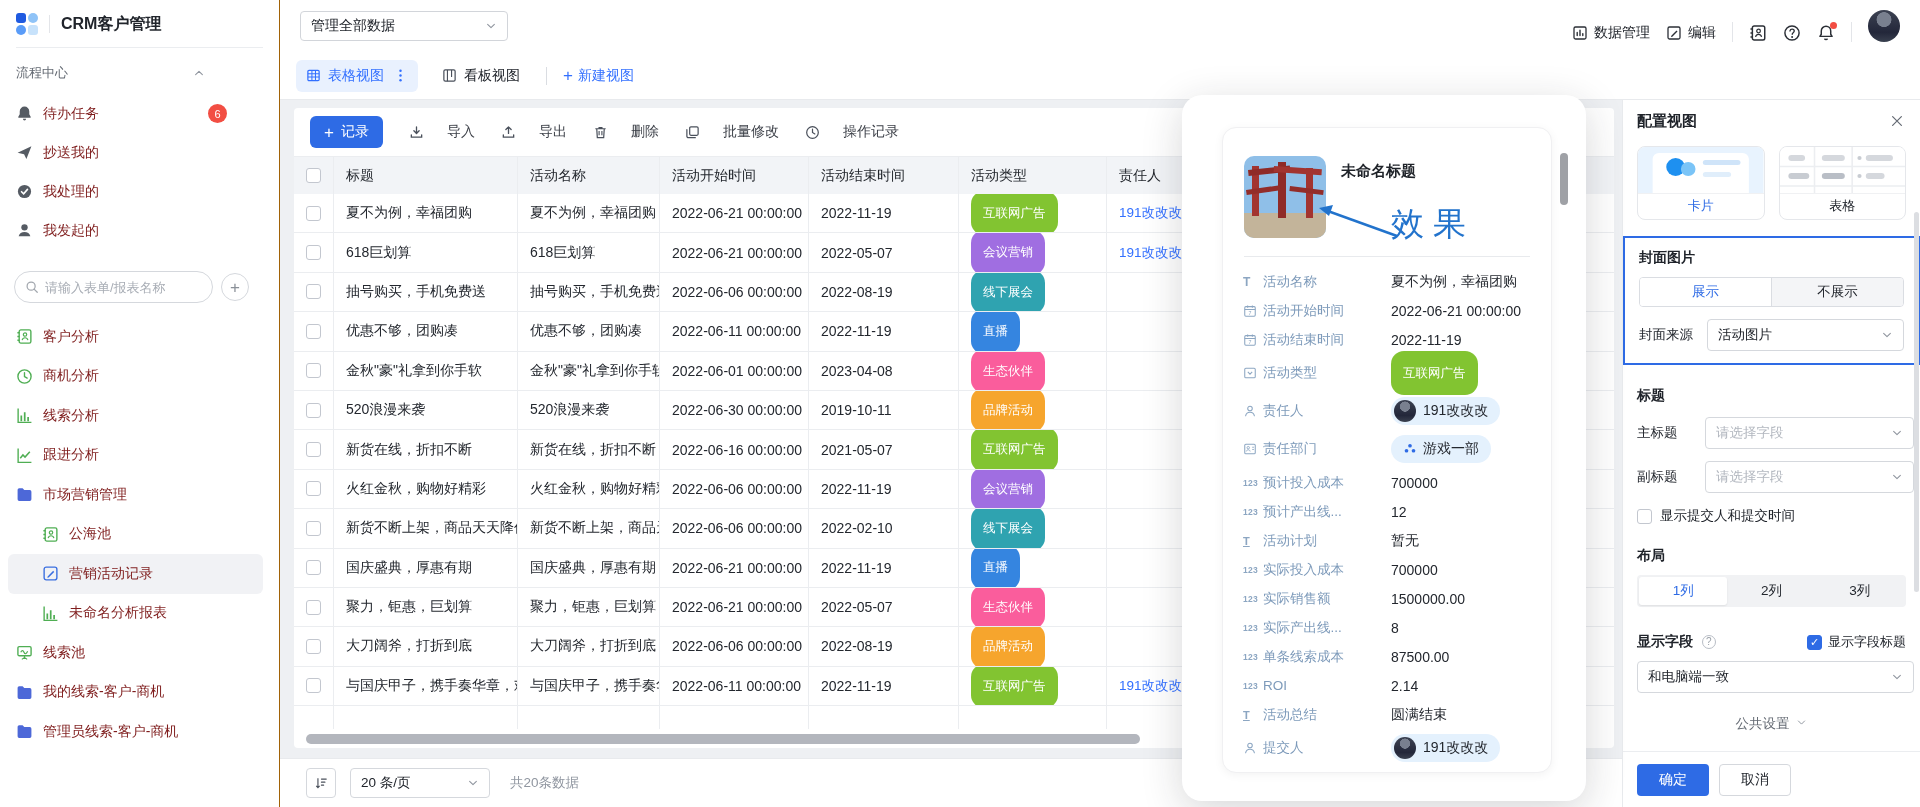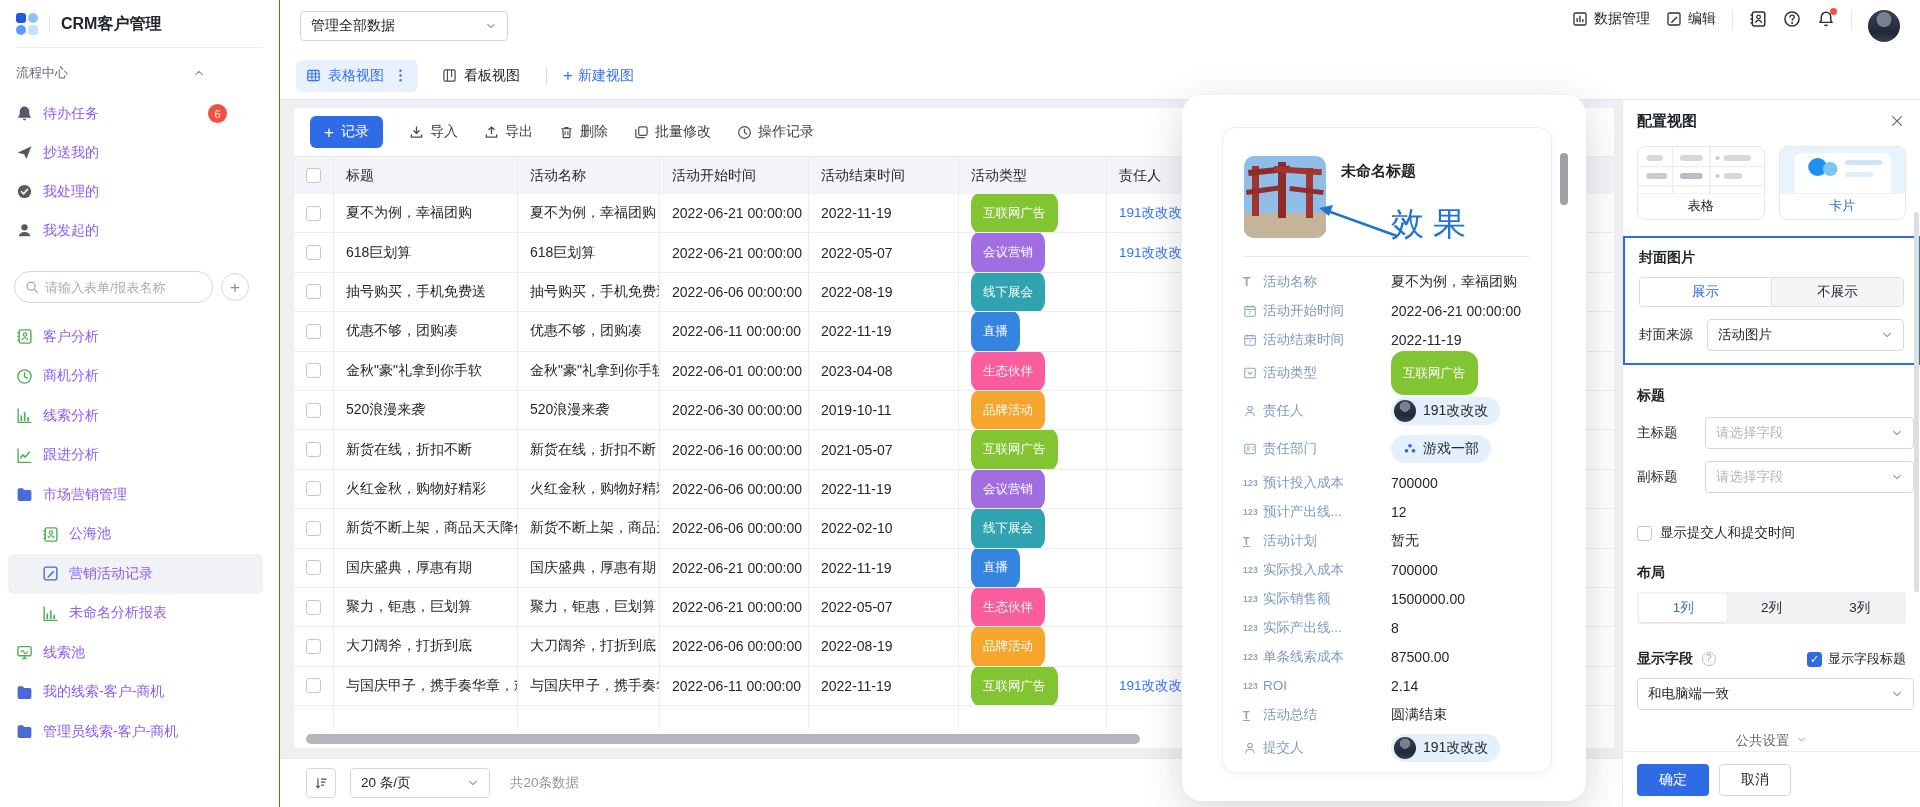--- a/index.html
+++ b/index.html
@@ -18,21 +18,21 @@
   .logo i:nth-child(3){background:#5a9cf8;border-radius:50%;}
   .logo i:nth-child(4){background:#c7e2fb;}
   .logo-sep{width:1px;height:18px;background:#e3e5e9;margin:0 11px;}
   .app-title{font-size:16px;font-weight:700;}
   .side-divider{position:absolute;top:47px;left:16px;right:16px;border-top:1px solid #ebedf0;}
   .section-row{position:absolute;top:64px;left:16px;right:16px;display:flex;align-items:center;color:#646a73;font-size:13px;}
   .section-row .ico{margin-left:auto;margin-right:58px;font-size:12px;color:#8f959e;}
   #process-list{position:absolute;top:94px;left:0;right:0;}
   .side-item{height:39px;display:flex;align-items:center;padding-left:16px;cursor:pointer;position:relative;}
   .side-item .ico{font-size:17px;color:#555b63;}
-  .side-label{margin-left:10px;font-size:14px;color:#8b5cf6;white-space:nowrap;}
+  .side-label{margin-left:10px;font-size:14px;color:#7f1d1d;white-space:nowrap;}
   .badge{position:absolute;left:208px;top:10px;width:19px;height:19px;border-radius:50%;background:#f24e43;color:#fff;
          font-size:11px;display:flex;align-items:center;justify-content:center;}
   .search-row{position:absolute;top:271px;left:14px;right:10px;display:flex;align-items:center;gap:8px;}
   .search-box{width:199px;height:32px;border:1px solid #d5d8dd;border-radius:16px;display:flex;align-items:center;padding:0 10px;gap:6px;background:#fff;}
   .search-box .ico{font-size:14px;color:#a2a7ae;}
   .search-box input{border:none;outline:none;width:140px;font-size:13px;color:#20242b;font-family:inherit;background:transparent;}
   .search-box input::placeholder{color:#a8adb5;}
   .add-form-btn{width:28px;height:28px;border:1px solid #d5d8dd;border-radius:50%;background:#fff;color:#8a9098;
                 font-size:17px;line-height:1;display:flex;align-items:center;justify-content:center;cursor:pointer;}
   #menu-list{position:absolute;top:317px;left:0;right:0;}
@@ -46,21 +46,21 @@
   .foot-item .ico{font-size:15px;color:#3d424a;}
   .foot-item.uni-gear .ico{font-size:16px;}
   .foot-item:nth-child(1){margin-left:18px;}
   .foot-item:nth-child(2){margin-left:54px;}
   .foot-item:nth-child(3){margin-left:48px;}
   
   #topbar{position:absolute;left:280px;top:0;right:0;height:52px;background:#fff;display:flex;align-items:center;z-index:4;}
   .ws-select{margin-left:20px;width:208px;height:30px;border:1px solid #d2d5da;border-radius:4px;display:flex;align-items:center;
              justify-content:space-between;padding:0 10px;cursor:pointer;background:#fff;}
   .ws-select .ico{font-size:12px;color:#8f959e;}
-  .top-right{margin-left:auto;margin-right:20px;display:flex;align-items:flex-start;gap:16px;}
+  .top-right{margin-left:auto;margin-right:20px;display:flex;align-items:flex-end;gap:16px;}
   .top-act{display:flex;align-items:center;gap:6px;cursor:pointer;}
   .top-act .ico{font-size:16px;color:#2b2f36;}
   .v-sep{width:1px;height:20px;background:#e3e5e9;}
   .top-iconbtn{position:relative;display:flex;cursor:pointer;}
   .top-iconbtn .ico{font-size:18px;color:#2b2f36;}
   .top-iconbtn .dot{position:absolute;top:-2px;right:-2px;width:7px;height:7px;border-radius:50%;background:#f24e43;}
   .avatar{width:32px;height:32px;border-radius:50%;cursor:pointer;flex:none;
           background:radial-gradient(circle at 50% 30%,#79808f 0 26%,transparent 28%),linear-gradient(180deg,#3c4252 0%,#23273a 70%,#39404f 100%);}
   
   #tabsrow{position:absolute;left:280px;top:52px;right:0;height:48px;background:#fff;border-bottom:1px solid #e8eaed;display:flex;align-items:center;z-index:4;}
@@ -74,21 +74,21 @@
   .tab-sep{width:1px;height:18px;background:#dadde2;margin:0 16px;}
   .new-view{display:flex;align-items:center;gap:5px;color:#3370ff;cursor:pointer;}
   .new-view .plus{font-size:17px;line-height:1;}
   
   #content{position:absolute;left:280px;top:100px;width:1342px;bottom:0;background:#eef0f3;}
   #tablecard{position:absolute;left:14px;top:8px;right:8px;height:640px;background:#fff;border-radius:4px;overflow:hidden;}
   .tc-toolbar{height:48px;display:flex;align-items:center;padding-left:16px;gap:26px;}
   .btn-add{height:32px;background:#2e6be5;color:#fff;border:none;border-radius:6px;padding:0 14px;font-size:14px;
            display:flex;align-items:center;gap:7px;cursor:pointer;font-family:inherit;}
   .btn-add .plus{font-size:17px;line-height:1;}
-  .tb-act{display:flex;align-items:center;gap:6px;color:#3b3f47;cursor:pointer;}
+  .tb-act{display:flex;align-items:center;gap:23px;color:#3b3f47;cursor:pointer;}
   .tb-act .ico{font-size:15px;color:#4a505b;}
   .t-head{display:flex;height:38px;background:#f2f4f7;border-top:1px solid #ebedf0;}
   .t-head .cell{font-weight:500;color:#1f2329;display:flex;align-items:center;}
   .cell{border-right:1px solid #ebedf0;padding:0 12px;overflow:hidden;white-space:nowrap;flex:none;display:flex;align-items:center;}
   .cell.ck{width:40px;justify-content:center;padding:0;}
   .cell.c0{width:184px;}.cell.c1{width:142px;}.cell.c2{width:149px;}.cell.c3{width:150px;}.cell.c4{width:148px;}
   .cell.c5{flex:1;border-right:none;}
   .t-row{display:flex;height:39.4px;border-bottom:1px solid #ebedf0;background:#fff;}
   .t-row .cell{font-size:14px;color:#23272e;}
   .checkbox{width:15px;height:15px;border:1px solid #c3c7cf;border-radius:3px;background:#fff;cursor:pointer;flex:none;}
@@ -149,21 +149,21 @@
   .cfg-toggle .seg{flex:1;display:flex;align-items:center;justify-content:center;font-size:13.5px;cursor:pointer;background:#f4f5f7;color:#23272e;}
   .cfg-toggle .seg.on{background:#fff;color:#2e6be5;border-right:1px solid #dadde2;}
   .cfg-row{display:flex;align-items:center;margin-top:12px;}
   .cfg-lab{width:68px;flex:none;font-size:13.5px;color:#23272e;}
   .cfg-select{flex:1;height:32px;border:1px solid #d5d8dd;border-radius:4px;display:flex;align-items:center;justify-content:space-between;
               padding:0 10px;font-size:13.5px;cursor:pointer;background:#fff;}
   .cfg-select .ico{font-size:12px;color:#8f959e;}
   .cfg-select .ph{color:#b2b7bf;}
   .m14{margin-left:14px;margin-right:6px;}
   .sect{margin:22px 14px 0;}
-  .cfg-check{display:flex;align-items:center;gap:8px;margin:31px 14px 0;cursor:pointer;font-size:13.5px;}
+  .cfg-check{display:flex;align-items:center;gap:8px;margin:14px 14px 0;cursor:pointer;font-size:13.5px;}
   .ckbox{width:15px;height:15px;border:1px solid #c3c7cf;border-radius:3px;background:#fff;flex:none;}
   .ckbox.blue{background:#2e6be5;border-color:#2e6be5;color:#fff;font-size:11px;display:flex;align-items:center;justify-content:center;}
   .cfg-seg3{margin:10px 14px 0;background:#f1f2f4;border-radius:4px;padding:2px;display:flex;height:32px;}
   .cfg-seg3 .seg{flex:1;display:flex;align-items:center;justify-content:center;font-size:13.5px;cursor:pointer;border-radius:3px;color:#23272e;}
   .cfg-seg3 .seg.on{background:#fff;color:#2e6be5;box-shadow:0 1px 2px rgba(0,0,0,.08);}
   .cfg-fieldshead{display:flex;align-items:center;justify-content:space-between;margin:26px 14px 0;}
   .q-circle{display:inline-flex;align-items:center;justify-content:center;width:14px;height:14px;border:1px solid #b9bec6;border-radius:50%;
             color:#9aa0a8;font-size:10px;margin-left:5px;vertical-align:1px;}
   .cfg-checkline{display:flex;align-items:center;gap:6px;font-size:13px;cursor:pointer;}
   .cfg-common{margin-top:22px;text-align:center;color:#646a73;font-size:13.5px;cursor:pointer;}
@@ -924,50 +924,50 @@
 <div id="config-panel">
   <div class="cfg-head">
     <span class="cfg-title">配置视图</span>
     <span class="cfg-close ico">
         <svg viewBox="0 0 16 16" fill="none">
           <path d="M3 3l10 10M13 3 3 13" stroke="currentColor" stroke-width="1.4" stroke-linecap="round"></path>
         </svg>
       </span>
   </div>
   <div class="cfg-types" id="cfg-types">
+      <div class="cfg-type selected">
+        <div class="tthumb">
+          <svg viewBox="0 0 120 46" preserveAspectRatio="none">
+            <rect width="120" height="46" fill="#e8f3fe"></rect>
+    <rect x="14" y="6" width="92" height="52" rx="6" fill="#ffffff"></rect>
+    <circle cx="36" cy="20" r="9" fill="#1e90f0"></circle>
+            <circle cx="48" cy="22" r="7" fill="#7ac4f7"></circle>
+    <rect x="62" y="13" width="36" height="5" rx="2.5" fill="#cfe4f9"></rect>
+    <rect x="62" y="25" width="27" height="5" rx="2.5" fill="#e0eefb"></rect>
+          </svg>
+        </div>
+                 <div class="tlabel">卡片</div>
+      </div>
       <div class="cfg-type">
         <div class="tthumb">
           <svg viewBox="0 0 120 46" preserveAspectRatio="none">
             <rect width="120" height="46" fill="#ffffff"></rect>
     <rect x="8" y="8" width="16" height="6" rx="3" fill="#d5d8dd"></rect>
             <rect x="8" y="26" width="20" height="6" rx="3" fill="#c8ccd2"></rect>
     <rect x="40" y="8" width="22" height="6" rx="3" fill="#d5d8dd"></rect>
             <rect x="40" y="26" width="22" height="6" rx="3" fill="#b9bec6"></rect>
     <circle cx="76" cy="11" r="2" fill="#c8ccd2"></circle>
             <rect x="82" y="8" width="26" height="6" rx="3" fill="#d5d8dd"></rect>
     <circle cx="76" cy="29" r="2" fill="#c8ccd2"></circle>
             <rect x="82" y="26" width="18" height="6" rx="3" fill="#d5d8dd"></rect>
     <path d="M33 0v46M69 0v46M0 19.5h120M0 39h120" stroke="#eceef1" stroke-width="1.5"></path>
           </svg>
         </div>
                  <div class="tlabel">表格</div>
       </div>
-      <div class="cfg-type selected">
-        <div class="tthumb">
-          <svg viewBox="0 0 120 46" preserveAspectRatio="none">
-            <rect width="120" height="46" fill="#e8f3fe"></rect>
-    <rect x="14" y="6" width="92" height="52" rx="6" fill="#ffffff"></rect>
-    <circle cx="36" cy="20" r="9" fill="#1e90f0"></circle>
-            <circle cx="48" cy="22" r="7" fill="#7ac4f7"></circle>
-    <rect x="62" y="13" width="36" height="5" rx="2.5" fill="#cfe4f9"></rect>
-    <rect x="62" y="25" width="27" height="5" rx="2.5" fill="#e0eefb"></rect>
-          </svg>
-        </div>
-                 <div class="tlabel">卡片</div>
-      </div>
     </div>
   <div class="cfg-coverbox">
     <div class="cfg-h">封面图片</div>
     <div class="cfg-toggle">
       <div class="seg on">展示</div>
       <div class="seg">不展示</div>
     </div>
     <div class="cfg-row">
       <span class="cfg-lab">封面来源</span>
       <div class="cfg-select">

